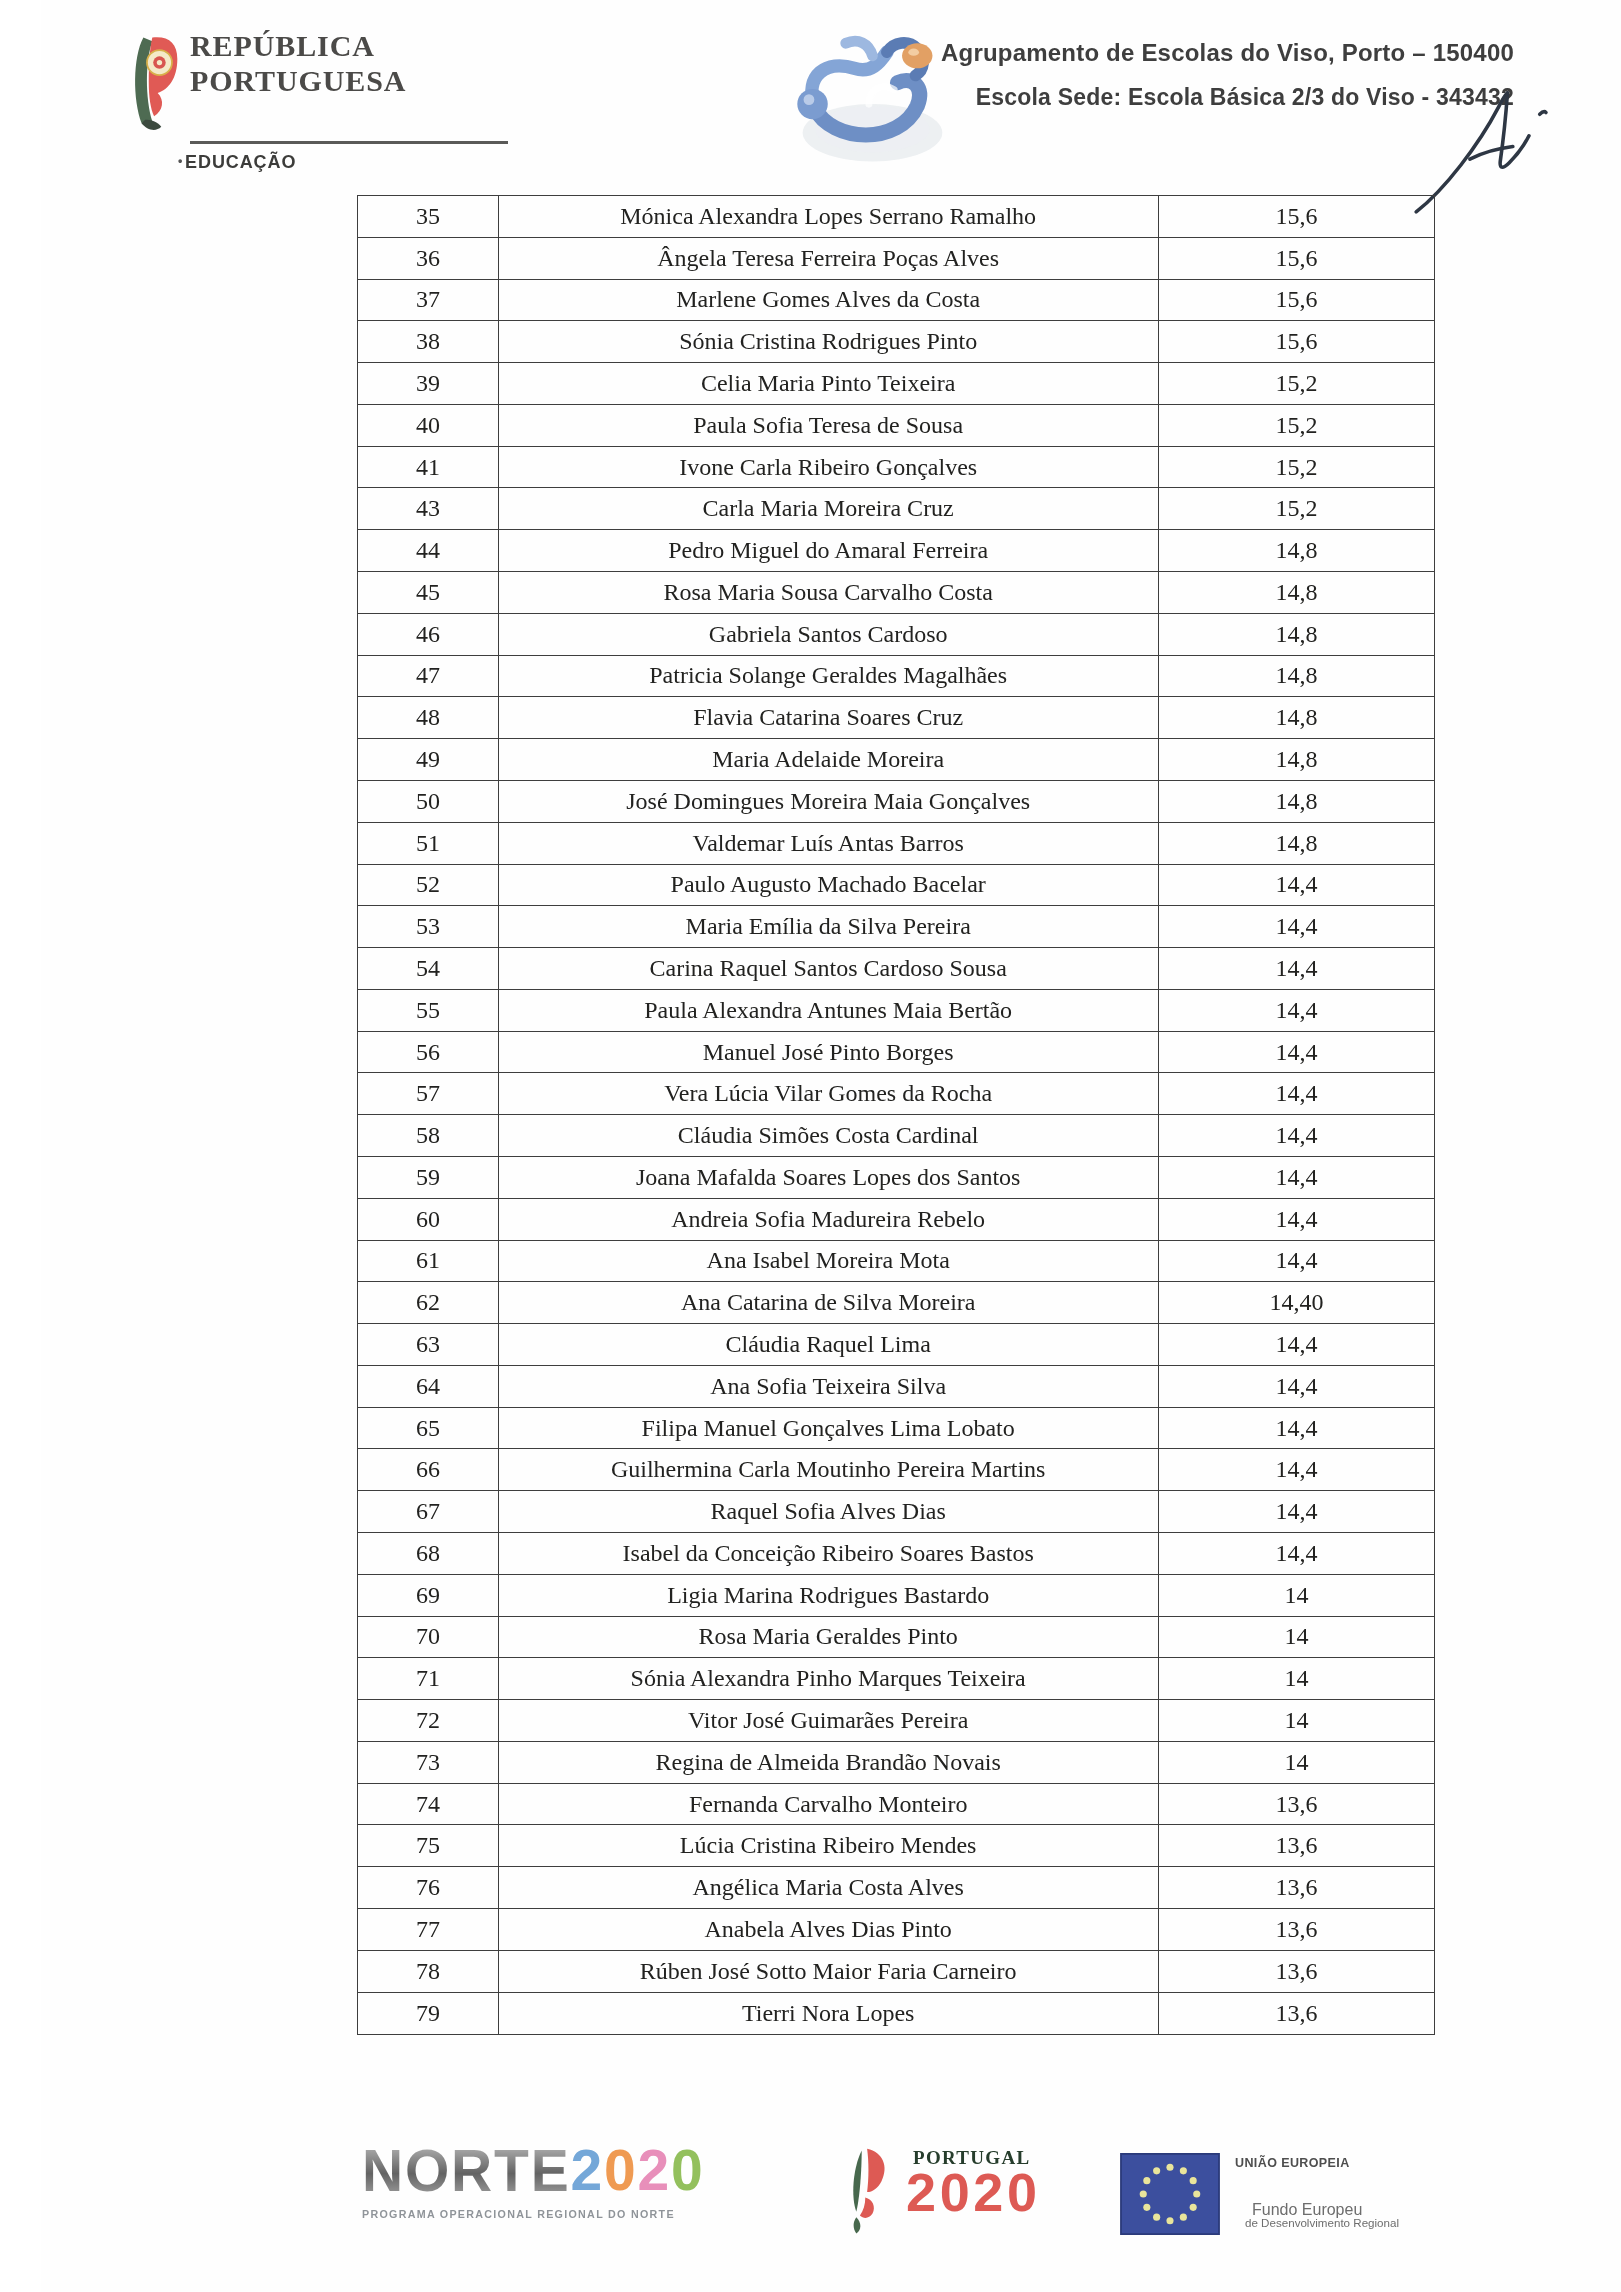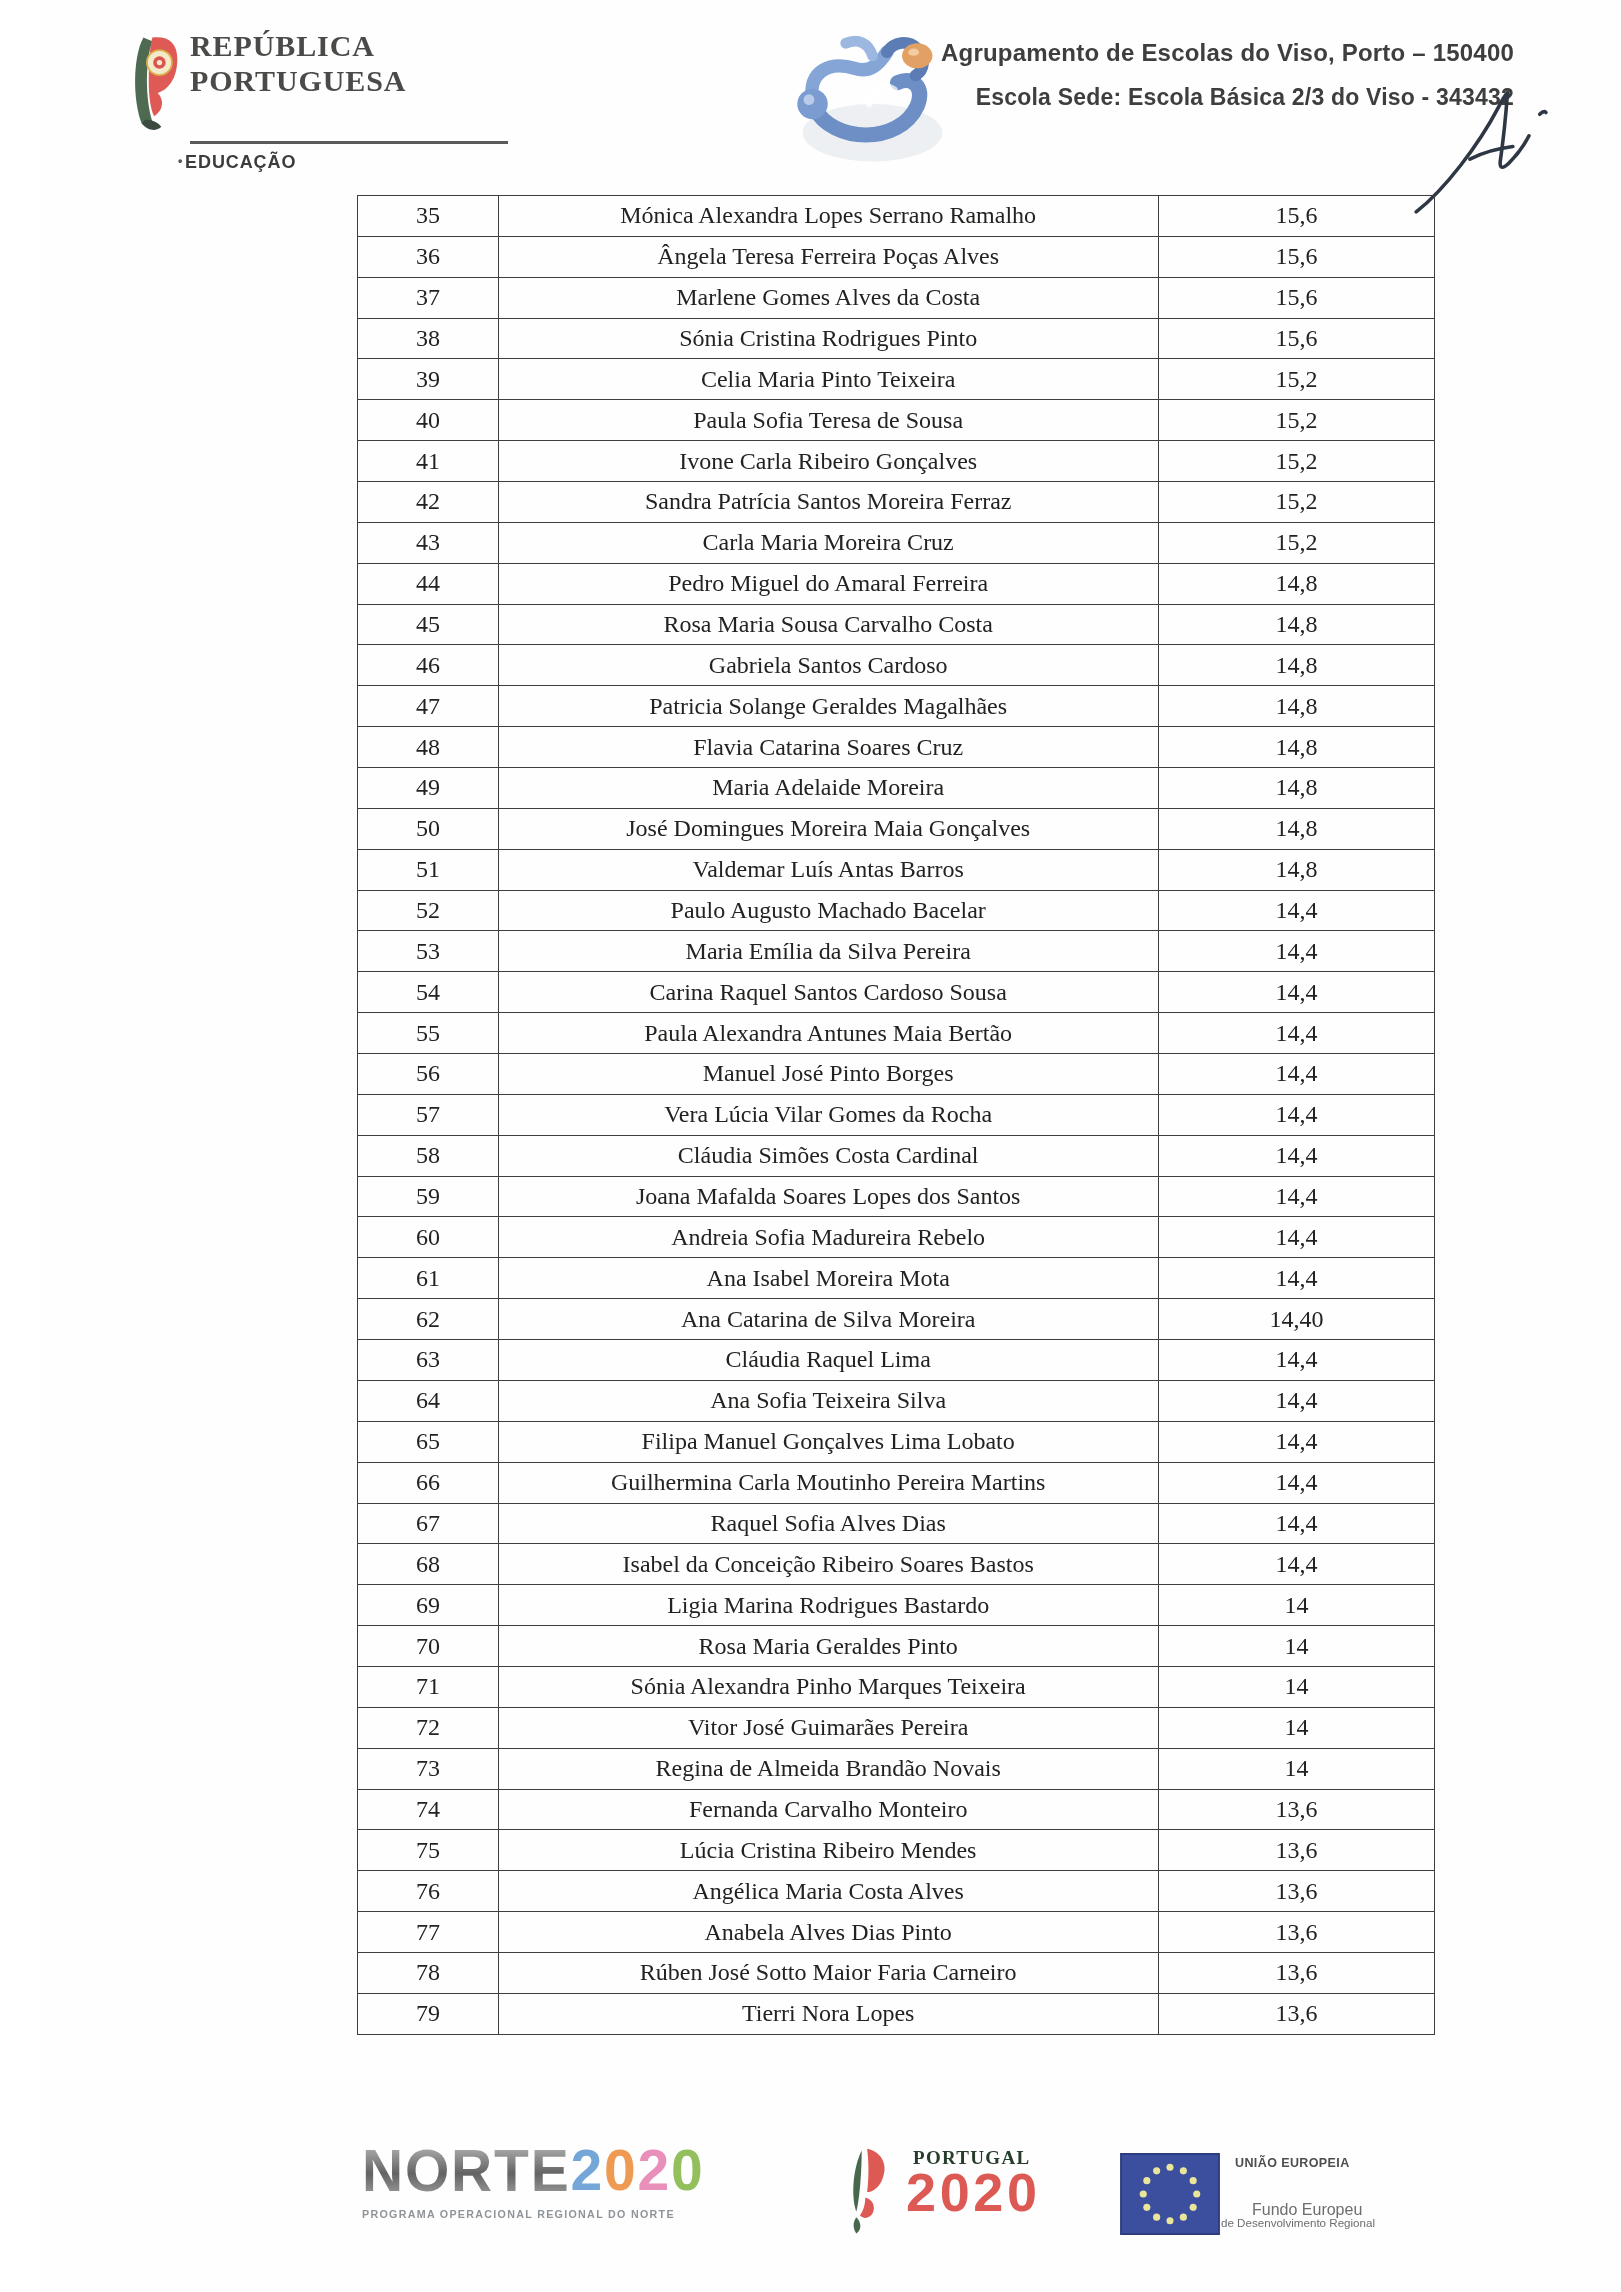--- a/index.html
+++ b/index.html
@@ -55,21 +55,21 @@
   .pt-word{position:absolute;left:64px;top:5.4px;font-size:19px;font-weight:700;color:#263d2c;
            letter-spacing:1.3px;font-family:"Liberation Serif",serif;text-align:center;}
   .pt-year{position:absolute;left:57px;top:23px;font-size:54px;color:#dd5a54;font-weight:700;
            letter-spacing:3.6px;line-height:1;}
 
   .eu-block{position:absolute;left:1079px;top:2149px;}
   .eu-flag{position:absolute;left:0;top:3.6px;}
   .eu-line1{position:absolute;left:115px;top:7.2px;font-size:12.5px;font-weight:700;color:#4e4e4e;
             letter-spacing:0.4px;white-space:nowrap;}
   .eu-line2{position:absolute;left:132px;top:52px;font-size:16px;color:#6d6d6d;white-space:nowrap;}
-  .eu-line3{position:absolute;left:101px;top:67px;font-size:11.6px;color:#6d6d6d;white-space:nowrap;}
+  .eu-line3{position:absolute;left:125px;top:67px;font-size:11.6px;color:#6d6d6d;white-space:nowrap;}
 </style>
 </head>
 <body>
 
 <div class="page">
 
   <div class="gov-block">
     <svg class="gov-flag" width="52" height="100" viewBox="0 0 58 112">
       <path d="M16 4 C4 26 4 74 14 100 C18 104 24 102 26 98 C18 72 18 30 26 8 Z" fill="#4e6b52"></path>
       <path d="M26 4 C44 2 54 10 54 28 C54 50 44 62 32 66 C40 74 38 86 28 92 C24 84 22 70 22 54 C22 34 23 16 26 4 Z" fill="#e05a55"></path>
@@ -142,25 +142,20 @@
       <td class="c-score">15,2</td>
     </tr>
         <tr>
       <td class="c-num">40</td>
       <td class="c-name">Paula Sofia Teresa de Sousa</td>
       <td class="c-score">15,2</td>
     </tr>
         <tr>
       <td class="c-num">41</td>
       <td class="c-name">Ivone Carla Ribeiro Gonçalves</td>
-      <td class="c-score">15,2</td>
-    </tr>
-        <tr>
-      <td class="c-num">42</td>
-      <td class="c-name">Sandra Patrícia Santos Moreira Ferraz</td>
       <td class="c-score">15,2</td>
     </tr>
         <tr>
       <td class="c-num">43</td>
       <td class="c-name">Carla Maria Moreira Cruz</td>
       <td class="c-score">15,2</td>
     </tr>
         <tr>
       <td class="c-num">44</td>
       <td class="c-name">Pedro Miguel do Amaral Ferreira</td>

